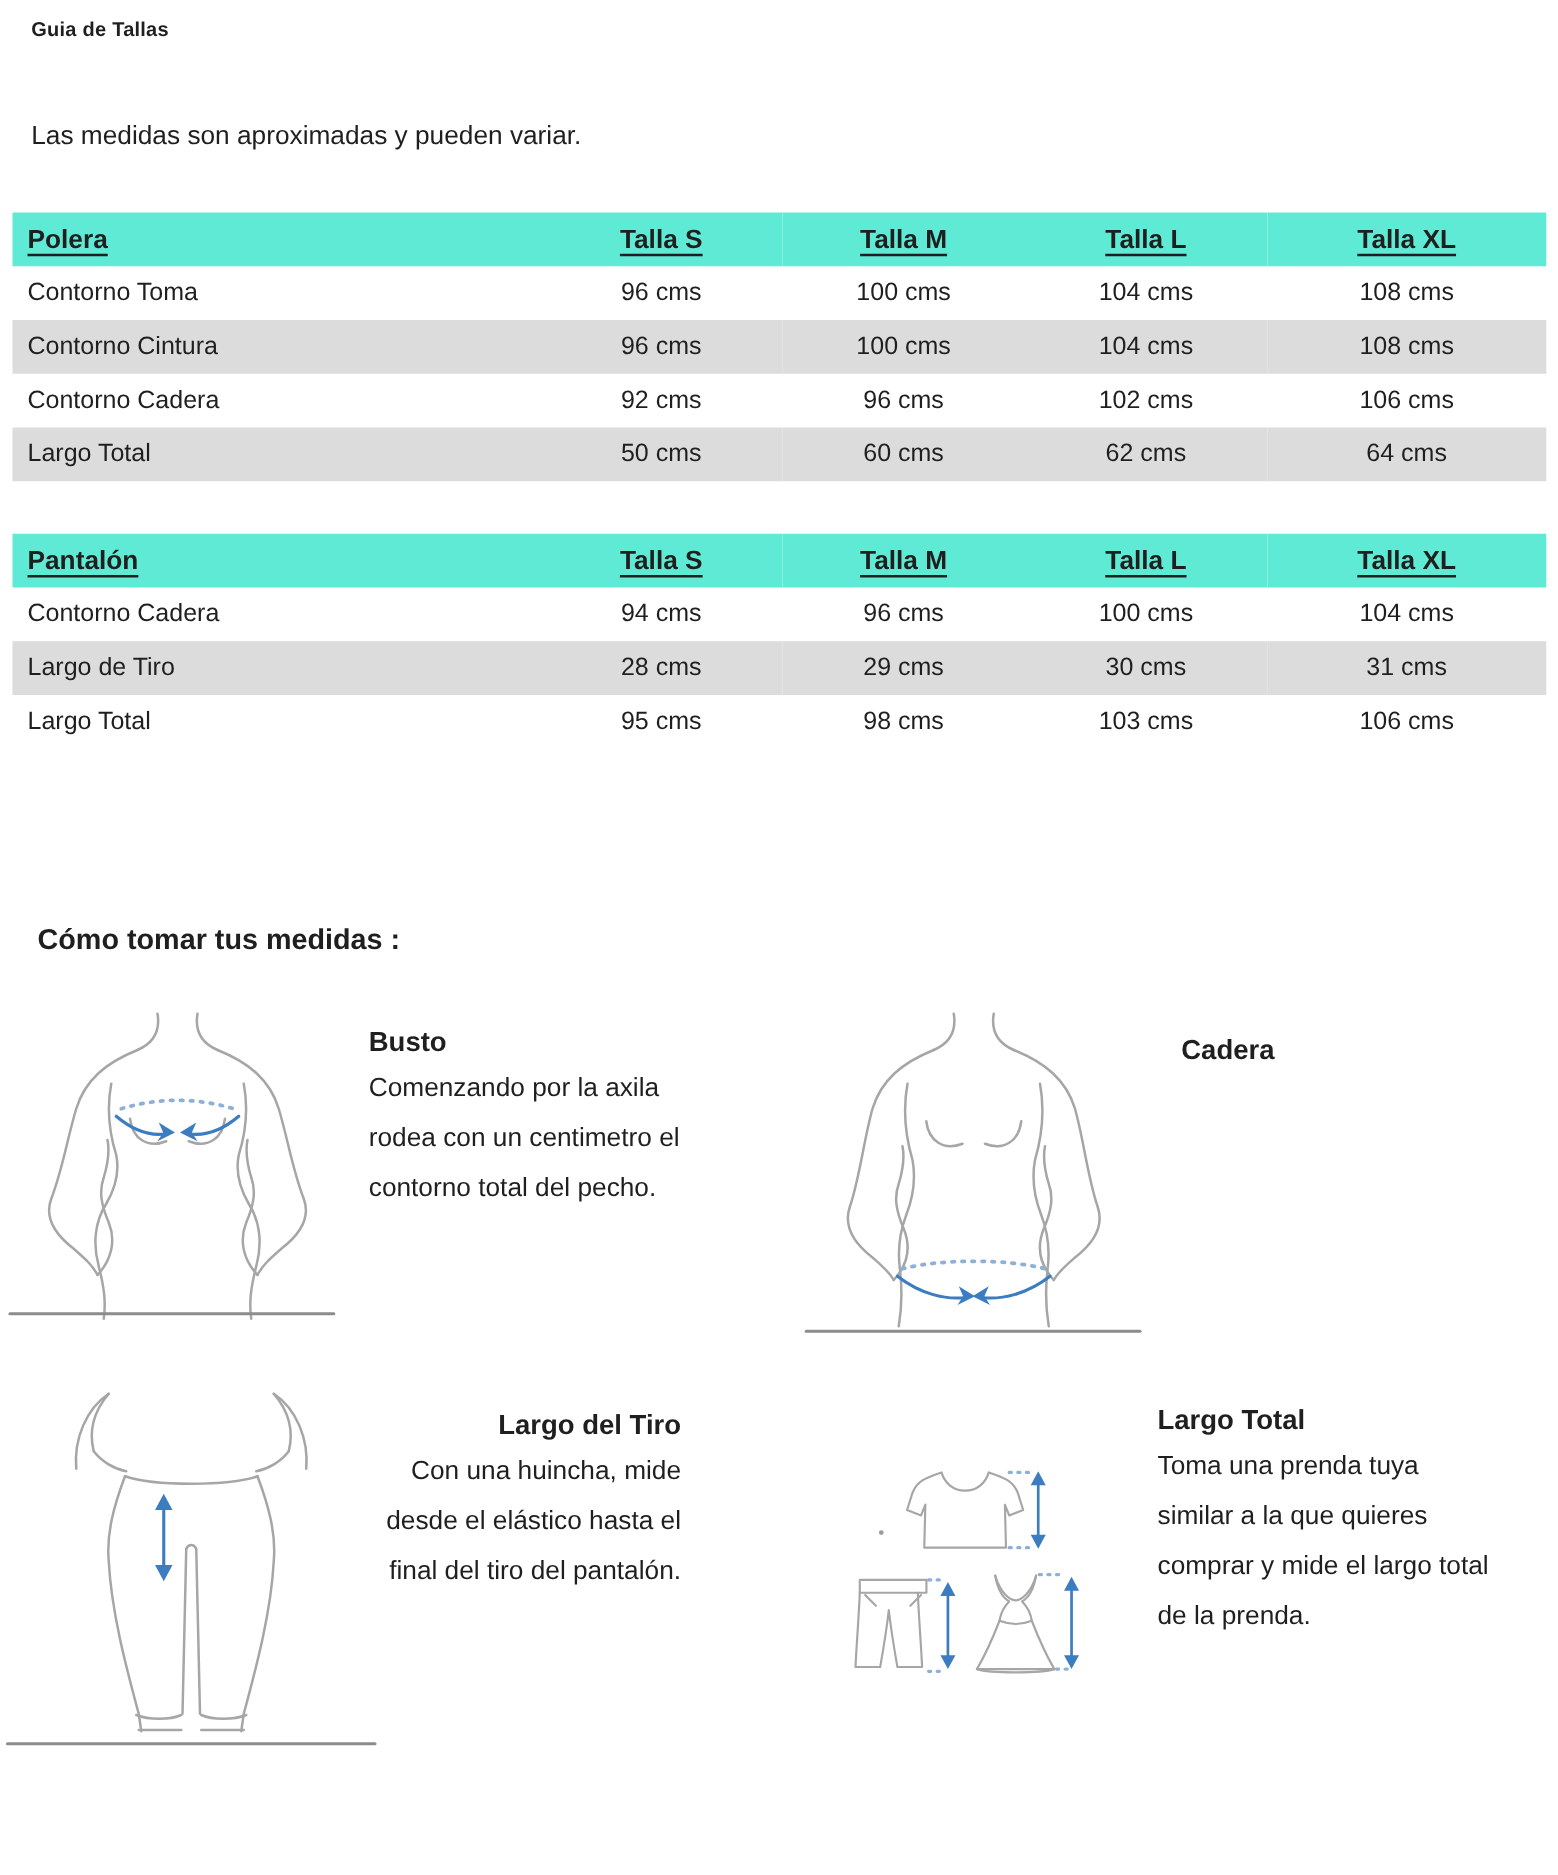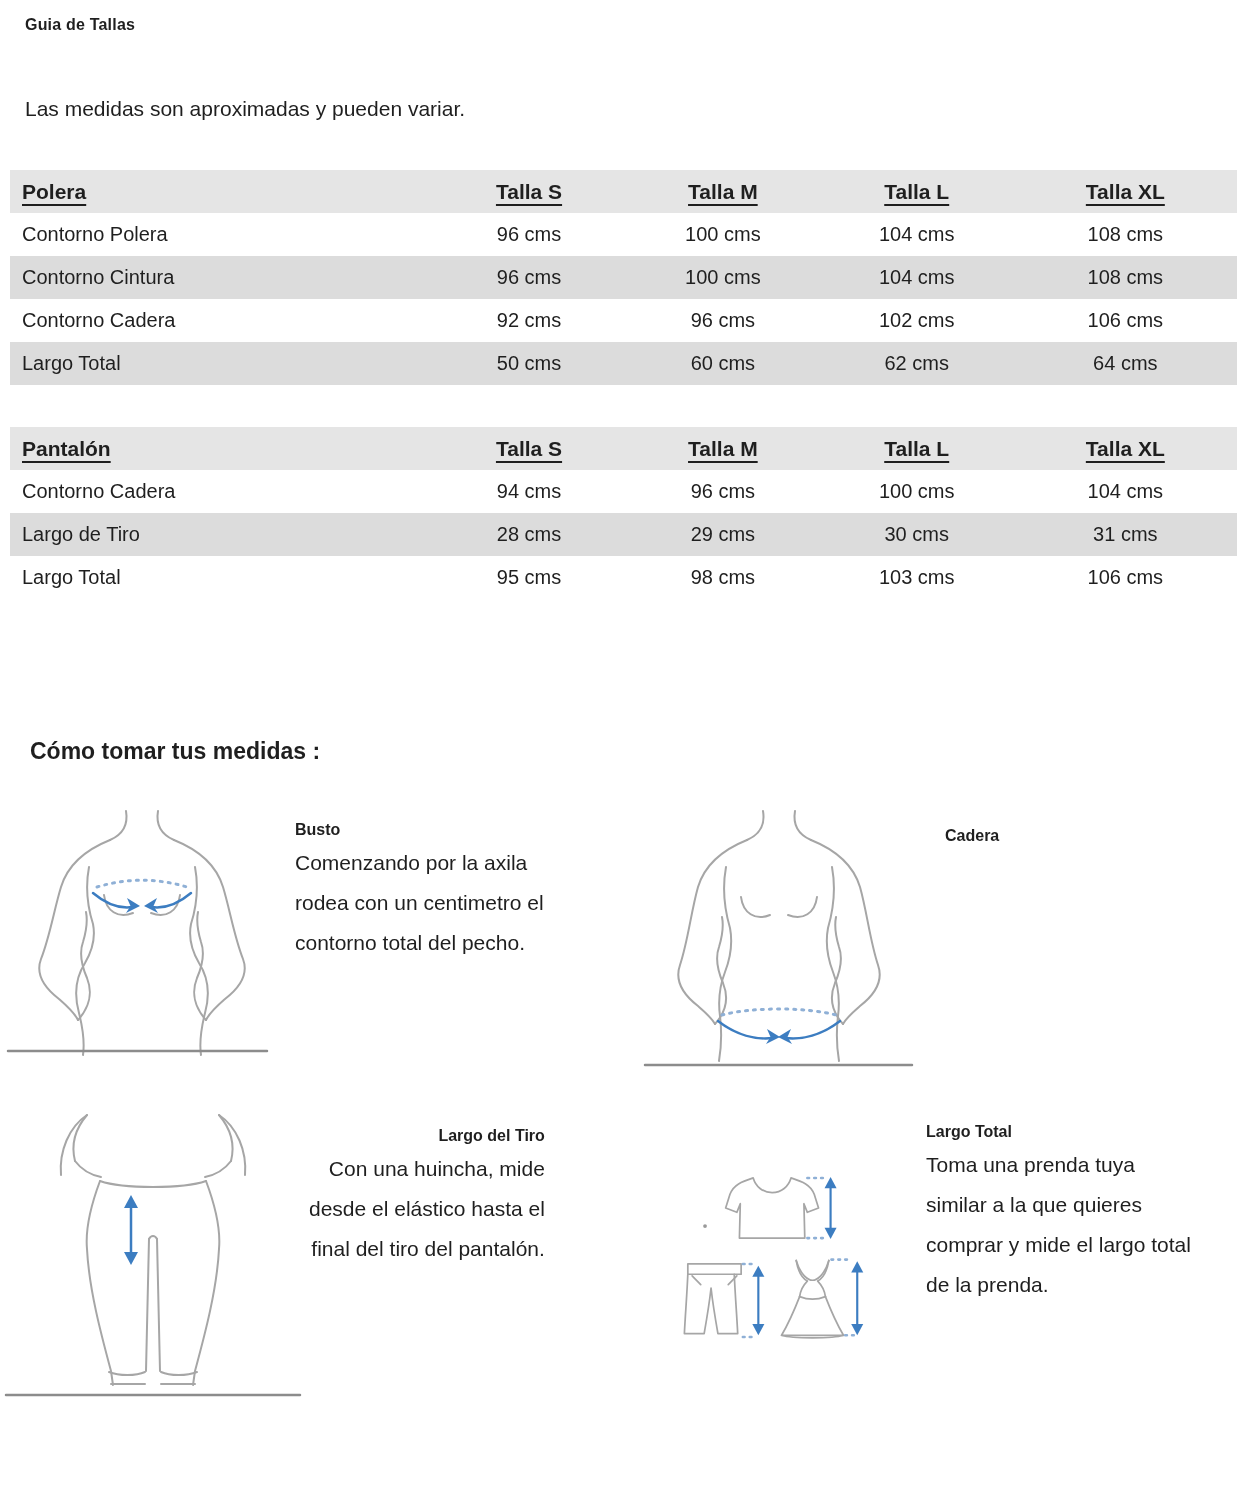--- a/index.html
+++ b/index.html
@@ -16,40 +16,40 @@
   table.size-table {
     margin:49px 0 0 10px; width:1227px;
     border-collapse:collapse; table-layout:fixed;
     font-size:20px;
   }
   table.size-table.second { margin-top:42px; }
   table.size-table th, table.size-table td {
     height:43px; padding:0; vertical-align:middle;
     font-weight:normal;
   }
-  table.size-table thead tr { background:#e5e5e5; }
+  table.size-table thead tr { background:#5eead4; }
   table.size-table thead th {
     font-weight:bold; font-size:21px;
     text-decoration:underline; text-underline-offset:5px; text-decoration-thickness:2px;
   }
   table.size-table th.lbl, table.size-table td.lbl { text-align:left; padding-left:12px; }
   table.size-table th.val, table.size-table td.val { text-align:center; }
   table.size-table tbody tr:nth-child(even) { background:#dcdcdc; }
   col.c-label { width:34.4%; }
   col.c-s { width:15.8%; } col.c-m { width:15.8%; } col.c-l { width:15.8%; } col.c-xl { width:18.2%; }
 
   .how-heading { margin:139px 0 0 30px; font-size:23px; font-weight:bold; }
 
   .measure-grid {
     margin-top:44px;
     display:grid; grid-template-columns:620px 626px; row-gap:38px;
   }
   .mcell { display:flex; align-items:flex-start; }
   .mtext { padding-top:12px; }
-  .mtitle { margin:0 0 4px 0; font-size:16px; font-weight:bold; }
+  .mtitle { margin:0 0 4px 0; font-size:22px; font-weight:bold; }
   .mdesc  { margin:0; font-size:21px; line-height:40px; white-space:pre-line; }
 
   .fig { flex:none; display:block; }
   .fig path, .fig line { fill:none; stroke:#a6a6a6; stroke-width:2; stroke-linecap:round; stroke-linejoin:round; }
   .fig .ground { stroke:#8c8c8c; stroke-width:2.5; }
   .fig .blue   { stroke:#3c7dc1; stroke-width:2.5; }
   .fig .bluefill { fill:#3c7dc1; stroke:none; }
   .fig .dotted { stroke:#8fb0d6; stroke-width:3; stroke-dasharray:2 6; }
 
   .fig-busto  { margin-left:5px; }
@@ -81,21 +81,21 @@
       <tr>
         <th class="lbl">Polera</th>
         <th class="val">Talla S</th>
         <th class="val">Talla M</th>
         <th class="val">Talla L</th>
         <th class="val">Talla XL</th>
       </tr>
     </thead>
     <tbody>
       <tr>
-        <td class="lbl">Contorno Polera</td>
+        <td class="lbl">Contorno Toma</td>
         <td class="val">96 cms</td>
         <td class="val">100 cms</td>
         <td class="val">104 cms</td>
         <td class="val">108 cms</td>
       </tr>
       <tr>
         <td class="lbl">Contorno Cintura</td>
         <td class="val">96 cms</td>
         <td class="val">100 cms</td>
         <td class="val">104 cms</td>

